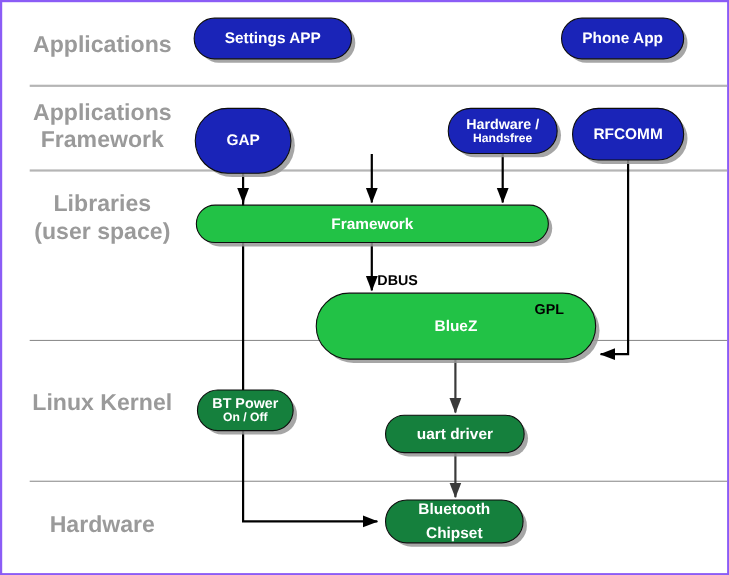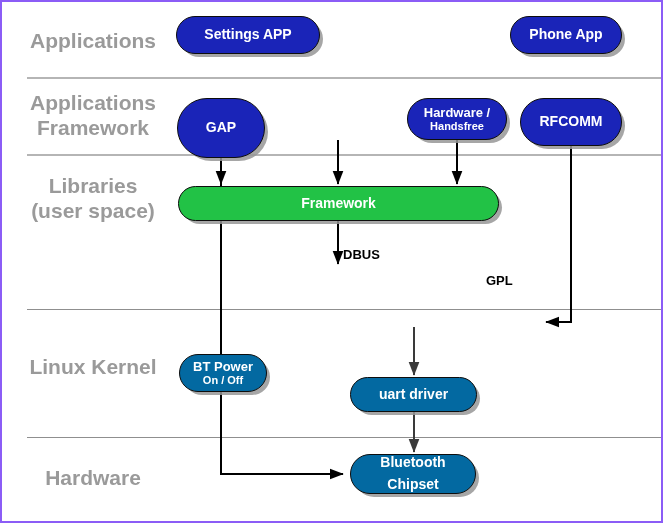--- a/index.html
+++ b/index.html
@@ -48,21 +48,21 @@
     text-align: center;
     color: #ffffff;
     line-height: 1.12;
     box-shadow: 4px 4px 0 -1px rgba(150,150,150,0.85);
     z-index: 5;
   }
   .node .label-main { display: block; }
   .node .label-sub  { display: block; font-size: 11px; }
   .node-blue  { background: #1a24b8; }
   .node-green { background: #22c246; }
-  .node-red   { background: #0369a1; }
+  .node-red   { background: #15803d; }
   .badge-gpl {
     position: absolute;
     color: #000000;
     font-size: 13px;
     font-family: "Liberation Sans", sans-serif;
     z-index: 6;
   }
   
   #connectors {
     position: absolute;
@@ -150,20 +150,23 @@
   </div>
 
   <div class="node node-blue" style="left:518px; top:96px; width:102px; height:48px; font-size:14px;">
     <span class="label-main">RFCOMM</span>
   </div>
 
   <div class="node node-green" style="left:176px; top:184px; width:321px; height:35px; font-size:14px;">
     <span class="label-main">Framework</span>
   </div>
 
+  <div class="node node-green" style="left:285px; top:264px; width:255px; height:61px; font-size:14px;">
+    <span class="label-main">BlueZ</span>
+  </div>
 
   <div class="badge-gpl" style="left:484px; top:271px;">GPL</div>
 
   <div class="node node-red" style="left:177px; top:352px; width:88px; height:38px; font-size:13px; flex-direction:column;">
     <span class="label-main">BT Power</span>
     <span class="label-sub">On / Off</span>
   </div>
 
   <div class="node node-red" style="left:348px; top:375px; width:127px; height:35px; font-size:14px;text-align:right;">
     <span class="label-main">uart driver</span>

